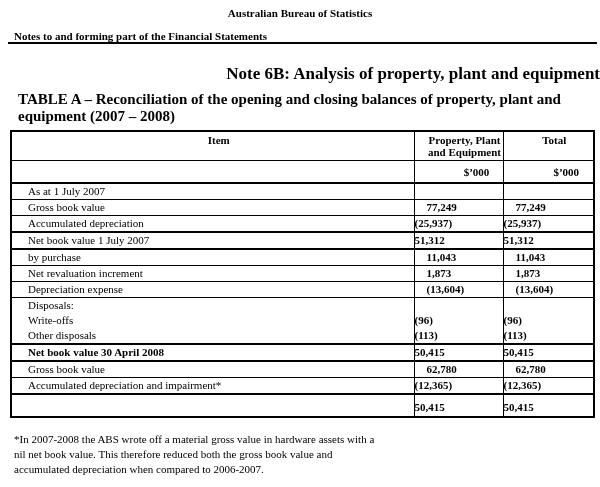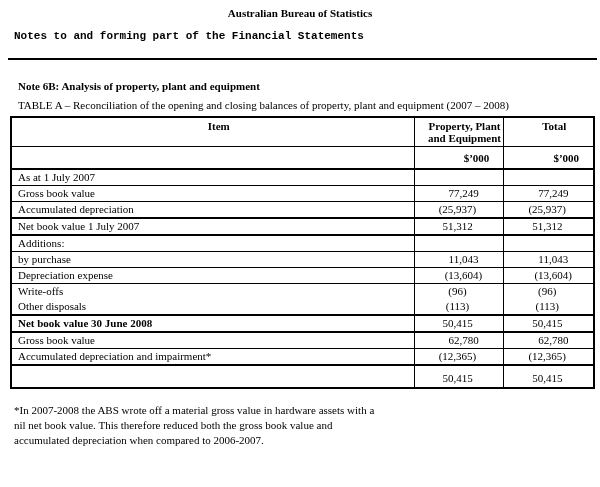--- a/index.html
+++ b/index.html
@@ -15,34 +15,34 @@
 
   .org-title {
     padding-top: 7px;
     text-align: center;
     font-weight: bold;
     font-size: 11px;
   }
   .notes-heading {
     margin: 11px 3px 0 8px;
     border-bottom: 2px solid #000;
-    padding: 0 0 16px 6px;
+    padding: 0 0 0 6px;
     font-weight: bold;
     font-size: 11px;
-    font-family: Liberation Mono, monospace;
   }
   .note-title {
     margin: 20px 0 0 18px;
     font-weight: bold;
-    font-size: 11px;
+    font-size: 17px;
+    text-align: right;
   }
   .table-title {
     margin: 7px 0 0 18px;
-    font-weight: normal;
-    font-size: 11px;
+    font-weight: bold;
+    font-size: 15px;
   }
 
   table.recon {
     margin: 5px 0 0 10px;
     width: 583px;
     border-collapse: collapse;
     table-layout: fixed;
     border: 2px solid #000;
     font-size: 11px;
   }
@@ -51,22 +51,22 @@
     white-space: nowrap;
     padding: 0;
     vertical-align: middle;
   }
   table.recon .c-ppe, table.recon .c-total { border-left: 1px solid #000; }
 
   tr.hdr1 th { height: 26px; font-weight: bold; text-align: center; vertical-align: top; padding-top: 2px; line-height: 12px; white-space: normal; }
   tr.hdr2 th { height: 21px; font-weight: bold; text-align: center; vertical-align: middle; padding-left: 36px; }
 
   tr.row td { height: 15px; line-height: 13px; }
-  tr.row td.c-item { text-align: left; padding-left: 6px; }
-  tr.row td.c-ppe, tr.row td.c-total { text-align: center; padding-right: 2px; font-weight: normal; }
+  tr.row td.c-item { text-align: left; padding-left: 16px; }
+  tr.row td.c-ppe, tr.row td.c-total { text-align: left; padding-right: 2px; font-weight: bold; }
   tr.row.tall td { height: 19px; vertical-align: bottom; padding-bottom: 2px; }
 
   tr.b-thin  td, tr.b-thin  th { border-bottom: 1px solid #000; padding-left: 12px; }
   tr.b-thick td, tr.b-thick th { border-bottom: 2px solid #000; }
   tr.b-none  td, tr.b-none  th { border-bottom: none; }
 
   td.bold { font-weight: bold; }
 
   .footnote {
     margin: 14px 0 0 14px;
@@ -122,46 +122,51 @@
           <td class="c-item">Accumulated depreciation</td>
           <td class="c-ppe">(25,937)</td>
           <td class="c-total">(25,937)</td>
         </tr>
         <tr class="row b-thick">
           <td class="c-item">Net book value 1 July 2007</td>
           <td class="c-ppe">51,312</td>
           <td class="c-total">51,312</td>
         </tr>
         <tr class="row b-thin">
-          <td class="c-item">Additions:</td>
-          <td class="c-ppe"></td>
-          <td class="c-total"></td>
-        </tr>
-        <tr class="row b-thin">
           <td class="c-item">by purchase</td>
           <td class="c-ppe">11,043</td>
           <td class="c-total">11,043</td>
         </tr>
         <tr class="row b-thin">
+          <td class="c-item">Net revaluation increment</td>
+          <td class="c-ppe">1,873</td>
+          <td class="c-total">1,873</td>
+        </tr>
+        <tr class="row b-thin">
           <td class="c-item">Depreciation expense</td>
           <td class="c-ppe">(13,604)</td>
           <td class="c-total">(13,604)</td>
+        </tr>
+        <tr class="row b-none">
+          <td class="c-item">Disposals:</td>
+          <td class="c-ppe"></td>
+          <td class="c-total"></td>
         </tr>
         <tr class="row b-none">
           <td class="c-item">Write-offs</td>
           <td class="c-ppe">(96)</td>
           <td class="c-total">(96)</td>
         </tr>
         <tr class="row b-thick">
           <td class="c-item">Other disposals</td>
           <td class="c-ppe">(113)</td>
           <td class="c-total">(113)</td>
         </tr>
         <tr class="row b-thick">
-          <td class="c-item bold">Net book value 30 June 2008</td>
+          <td class="c-item bold">Net book value 30 April 2008</td>
           <td class="c-ppe">50,415</td>
           <td class="c-total">50,415</td>
         </tr>
         <tr class="row b-thin">
           <td class="c-item">Gross book value</td>
           <td class="c-ppe">62,780</td>
           <td class="c-total">62,780</td>
         </tr>
         <tr class="row b-thick">
           <td class="c-item">Accumulated depreciation and impairment*</td>

